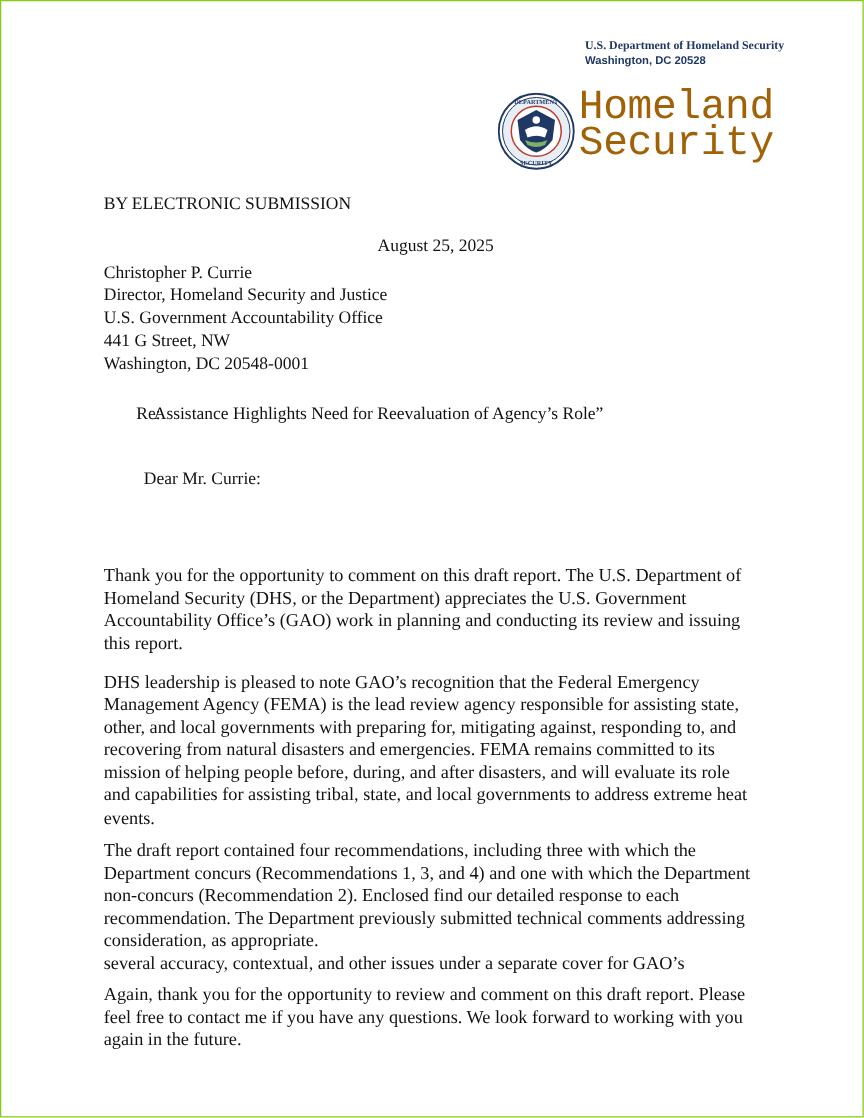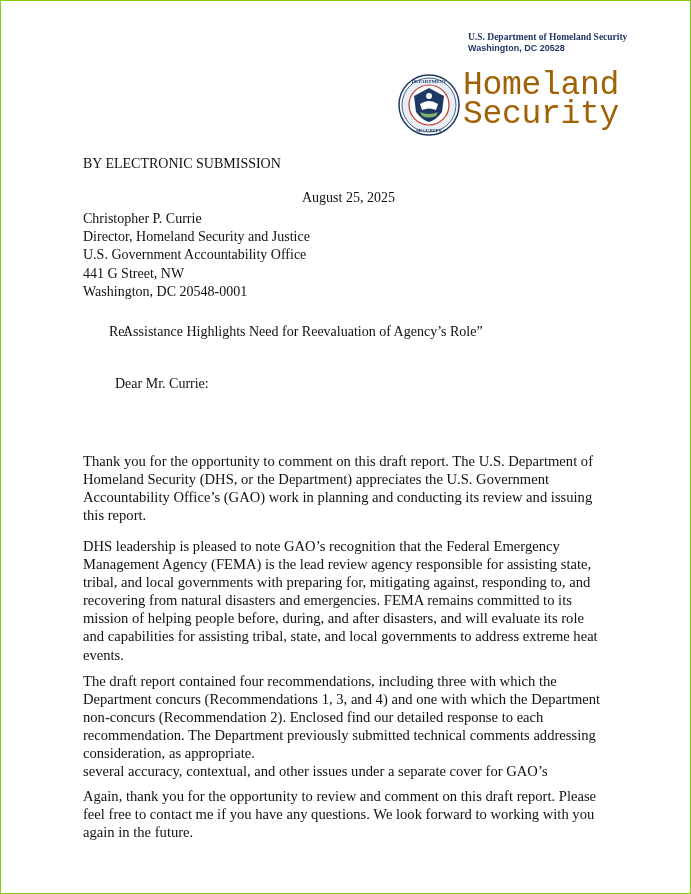--- a/index.html
+++ b/index.html
@@ -77,21 +77,21 @@
   <div class="para" style="top:407px;">
     <span class="line">Thank you for the opportunity to comment on this draft report.  The U.S. Department of</span>
     <span class="line">Homeland Security (DHS, or the Department) appreciates the U.S. Government</span>
     <span class="line">Accountability Office’s (GAO) work in planning and conducting its review and issuing</span>
     <span class="line">this report.</span>
   </div>
 
   <div class="para" style="top:492px;">
     <span class="line">DHS leadership is pleased to note GAO’s recognition that the Federal Emergency</span>
     <span class="line">Management Agency (FEMA) is the lead review agency responsible for assisting state,</span>
-    <span class="line">tribal, and local governments with preparing for, mitigating against, responding to, and</span>
+    <span class="line">other, and local governments with preparing for, mitigating against, responding to, and</span>
     <span class="line">recovering from natural disasters and emergencies.  FEMA remains committed to its</span>
     <span class="line">mission of helping people before, during, and after disasters, and will evaluate its role</span>
     <span class="line">and capabilities for assisting tribal, state, and local governments to address extreme heat</span>
     <span class="line">events.</span>
   </div>
 
   <div class="para" style="top:627px;">
     <span class="line">The draft report contained four recommendations, including three with which the</span>
     <span class="line">Department concurs (Recommendations 1, 3, and 4) and one with which the Department</span>
     <span class="line">non-concurs (Recommendation 2).  Enclosed find our detailed response to each</span>

